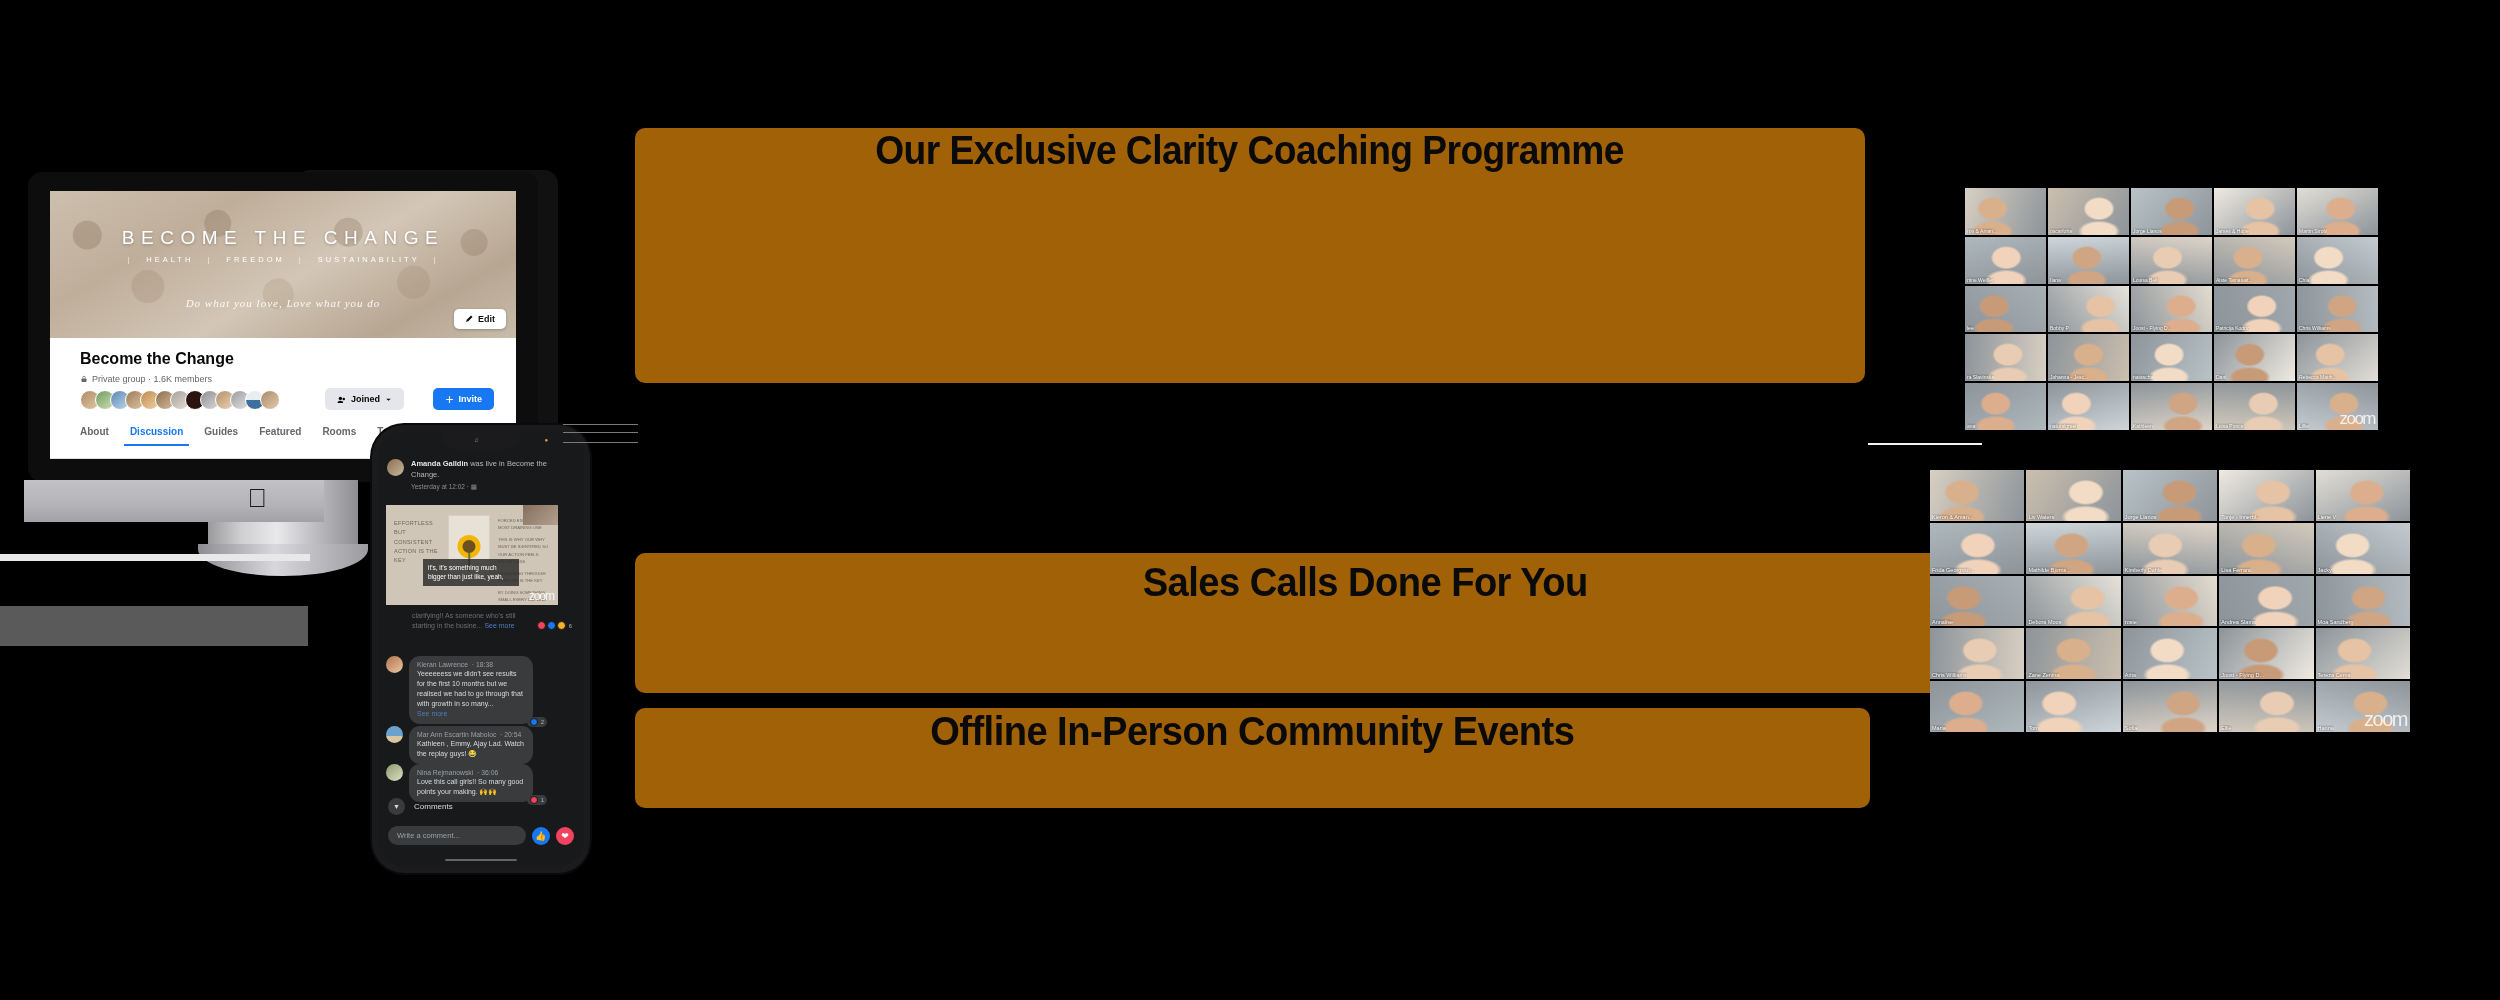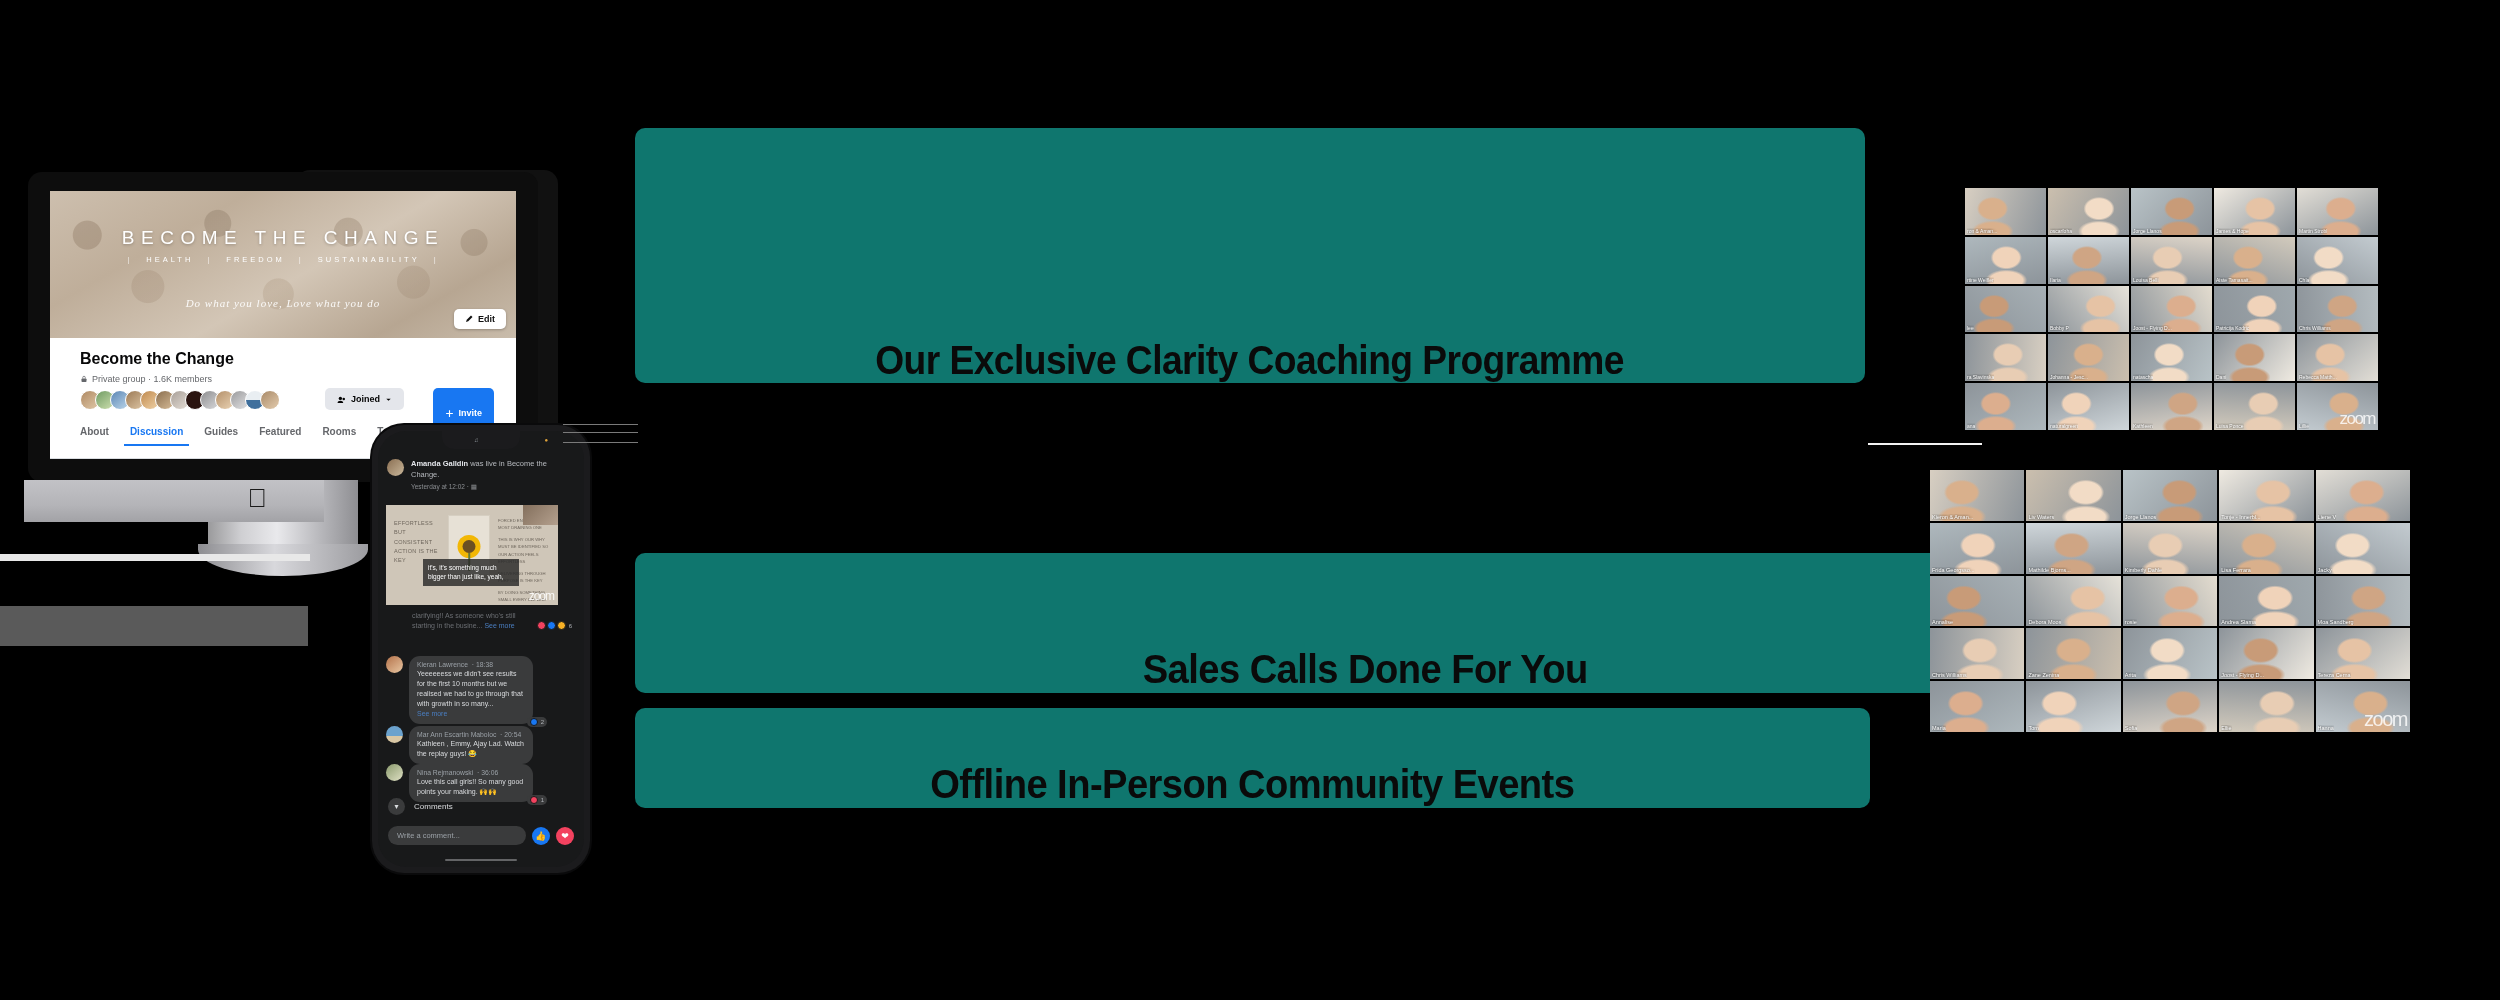--- a/index.html
+++ b/index.html
@@ -6,23 +6,23 @@
   * { box-sizing: border-box; margin: 0; padding: 0; }
   html, body {
     width: 2500px; height: 1000px;
     background: #000000; overflow: hidden;
     font-family: "Liberation Sans", sans-serif;
   }
   #stage { position: relative; width: 2500px; height: 1000px; background: #000; }
 
   
   .panel {
-    position: absolute; background: #0f766e;
+    position: absolute; background: #a16207;
     border-radius: 10px;
-    display: flex; align-items: flex-end; justify-content: center;
+    display: flex; align-items: flex-start; justify-content: center;
     overflow: hidden;
   }
   .panel-title {
     font-family: "Liberation Sans", sans-serif;
     font-weight: 700; color: #0a0a0a;
     font-size: 41px; letter-spacing: -0.6px;
     white-space: nowrap; text-align: center;
     transform: scaleX(0.93);
   }
   #panel-1 { left:635px; top:128px; width:1230px; height:255px; }
@@ -124,21 +124,21 @@
     background-size:cover;
   }
   .avatars i:first-child { margin-left:0; }
   .joined-btn {
     position:absolute; right:112px; top:50px; background:#e4e6eb; color:#050505;
     font-size:9px; font-weight:700; padding:6px 12px; border-radius:5px;
     display:flex; align-items:center; gap:5px;
   }
   .invite-btn {
     position:absolute; right:22px; top:50px; background:#1877f2; color:#fff;
-    font-size:9px; font-weight:700; padding:20px 12px; border-radius:5px;
+    font-size:9px; font-weight:700; padding:6px 12px; border-radius:5px;
     display:flex; align-items:center; gap:4px;
   }
   .fb-tabs {
     position:absolute; left:30px; top:88px; display:flex; gap:21px;
     font-size:10px; font-weight:700; color:#65676b;
   }
   .fb-tabs .tab.active { color:#1877f2; }
   .fb-tabs .tab { position:relative; padding-bottom:9px; }
   .fb-tabs .tab.active::after {
     content:""; position:absolute; left:-6px; right:-6px; bottom:0; height:2.5px; background:#1877f2;

